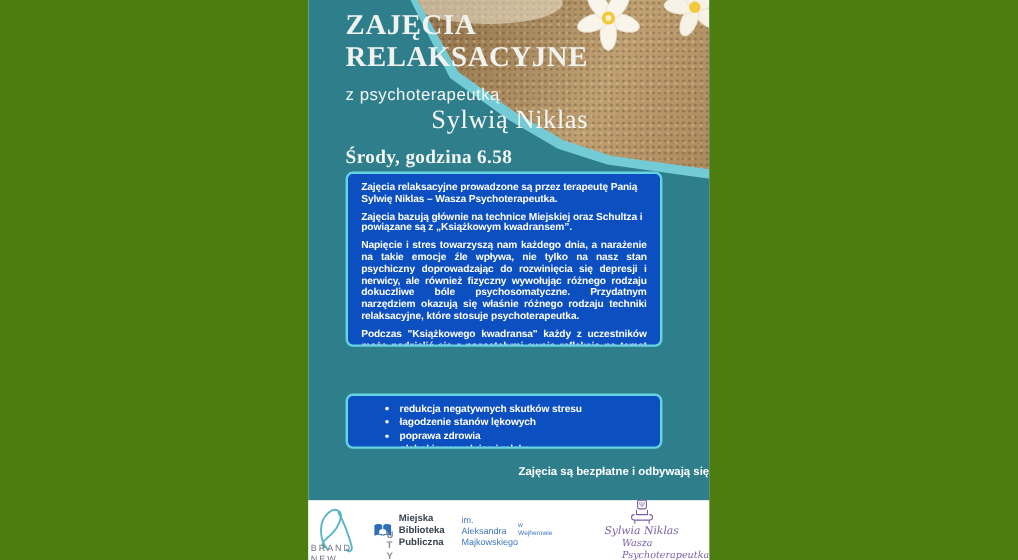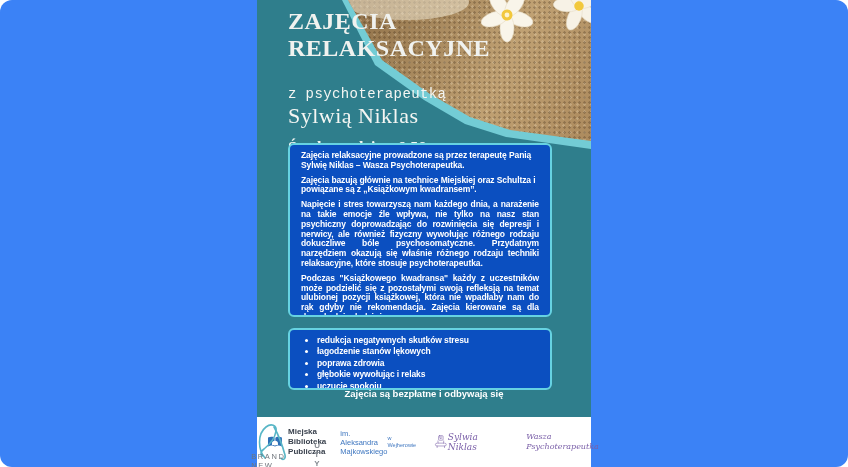--- a/index.html
+++ b/index.html
@@ -6,70 +6,70 @@
     --teal-background:#2f7e8c;
     --info-box-blue:#0b4fc0;
     --box-border-cyan:#66d2e2;
     --title-white:#f0f2ef;
     --logo-purple:#7a5fa8;
     --logo-teal:#58b6c6;
     --library-blue:#2d6fb7;
   }
   *{margin:0;padding:0;box-sizing:border-box;}
   body{background:#fff;font-family:"Liberation Sans",sans-serif;}
-  .page{position:relative;width:848px;height:467px;background:#3b82f6;overflow:hidden;border-radius:12px;}
+  .page{position:relative;width:848px;height:467px;background:#4d7c0f;overflow:hidden;}
   .poster{position:absolute;left:257px;top:0;width:334px;height:467px;background:#fff;}
   .teal{position:absolute;left:0;top:0;width:334px;height:417px;background:var(--teal-background);overflow:hidden;}
 
   
   .photo-rim{position:absolute;left:0;top:0;width:334px;height:152px;background:#7fd9e2;opacity:.85;
     clip-path:polygon(85px 0,334px 0,334px 149px,249px 137px,208px 124px,167px 100px,118px 65px,85px 0);}
   .photo{position:absolute;left:0;top:0;width:334px;height:142px;
     clip-path:polygon(91px 0,334px 0,334px 141px,253px 130px,213px 117px,173px 94px,125px 60px,91px 0);
     background-image:
       radial-gradient(rgba(60,40,20,0.28) 1px, transparent 1.5px),
       radial-gradient(rgba(255,242,214,0.22) 1px, transparent 1.5px),
       linear-gradient(115deg,#7d5f3f 0%,#9b7c52 35%,#c0a173 70%,#ac8a5d 100%);
     background-size:5px 5px,7px 7px,100% 100%;
     background-position:0 0,2px 3px,0 0;}
   .photo svg{position:absolute;left:0;top:0;}
 
   
   .titleblock{position:absolute;left:31px;top:8px;color:var(--title-white);}
   .title-line{font-family:"Liberation Serif",serif;font-weight:600;font-size:24px;line-height:27px;letter-spacing:.5px;color:var(--title-white);}
-  .subtitle{margin-top:24px;font-family:Liberation Mono, monospace;font-size:14px;letter-spacing:.4px;color:#f4f6f3;}
-  .therapist{margin-top:1px;font-family:"Liberation Serif",serif;font-size:22px;letter-spacing:.5px;color:#f4f6f3;}
+  .subtitle{margin-top:8px;font-family:Liberation Sans, sans-serif;font-size:14px;letter-spacing:.4px;color:#f4f6f3;}
+  .therapist{margin-top:1px;font-family:"Liberation Serif",serif;font-size:22px;letter-spacing:.5px;color:#f4f6f3;text-align:right;}
   .schedule{margin-top:10px;font-family:"Liberation Serif",serif;font-weight:700;font-size:16px;letter-spacing:.3px;color:#f4f6f3;}
 
   
   .box{position:absolute;left:31px;width:264px;background:var(--info-box-blue);
     border:2px solid var(--box-border-cyan);border-radius:6px;color:#fff;overflow:hidden;}
-  .box1{top:143px;height:174px;padding:6px 11px;}
-  .box2{top:328px;height:62px;padding:5px 11px;}
+  .box1{top:143px;height:146px;padding:6px 11px;}
+  .box2{top:328px;height:46px;padding:5px 27px;}
   .box p{font-size:8.5px;font-weight:700;line-height:9.8px;letter-spacing:-.1px;margin-bottom:5px;}
   .box p.justify{text-align:justify;}
   .box2 ul{list-style:disc;margin-left:16px;}
   .box2 li{font-size:8.5px;font-weight:700;line-height:11.4px;letter-spacing:-.1px;}
 
   .note{position:absolute;left:0;top:388px;width:334px;text-align:center;color:#fff;}
-  .note div{font-size:9.5px;font-weight:700;line-height:11.5px;}
+  .note div{font-size:9.5px;font-weight:700;line-height:11.5px;text-align:right;}
 
   
   .footer{position:absolute;left:0;top:417px;width:334px;height:50px;background:#fff;
     display:flex;align-items:center;justify-content:center;gap:18px;}
   .logo-autyzm{position:relative;width:106px;height:44px;}
   .logo-autyzm svg{position:absolute;left:6px;top:1px;}
   .autyzm-letters{position:absolute;left:44px;top:21px;font-size:8px;letter-spacing:4px;color:#858b92;font-weight:700;margin-left:21px;}
   .autyzm-sub{position:absolute;left:2px;top:32px;font-size:7.5px;letter-spacing:1.6px;color:#70767d;}
   .logo-library{display:flex;align-items:center;gap:5px;}
   .library-text{display:flex;flex-direction:row;align-items:center;}
   .library-l1{font-size:8px;font-weight:700;color:#39414d;line-height:10px;}
   .library-l2{font-size:7.5px;color:#3f77c0;line-height:9px;}
   .library-l3{font-size:5.5px;color:#3f77c0;line-height:7px;}
-  .logo-sylwia{display:flex;align-items:center;}
+  .logo-sylwia{display:flex;flex-direction:column;align-items:center;}
   .sylwia-l1,.sylwia-l2{font-family:"DejaVu Serif",serif;font-style:italic;color:var(--logo-purple);}
   .sylwia-l1{font-size:9px;line-height:10px;}
   .sylwia-l2{font-size:8px;line-height:10px;margin-left:40px;}
 </style>
 </head>
 <body>
 
 <div class="page">
   <div class="poster">
 

